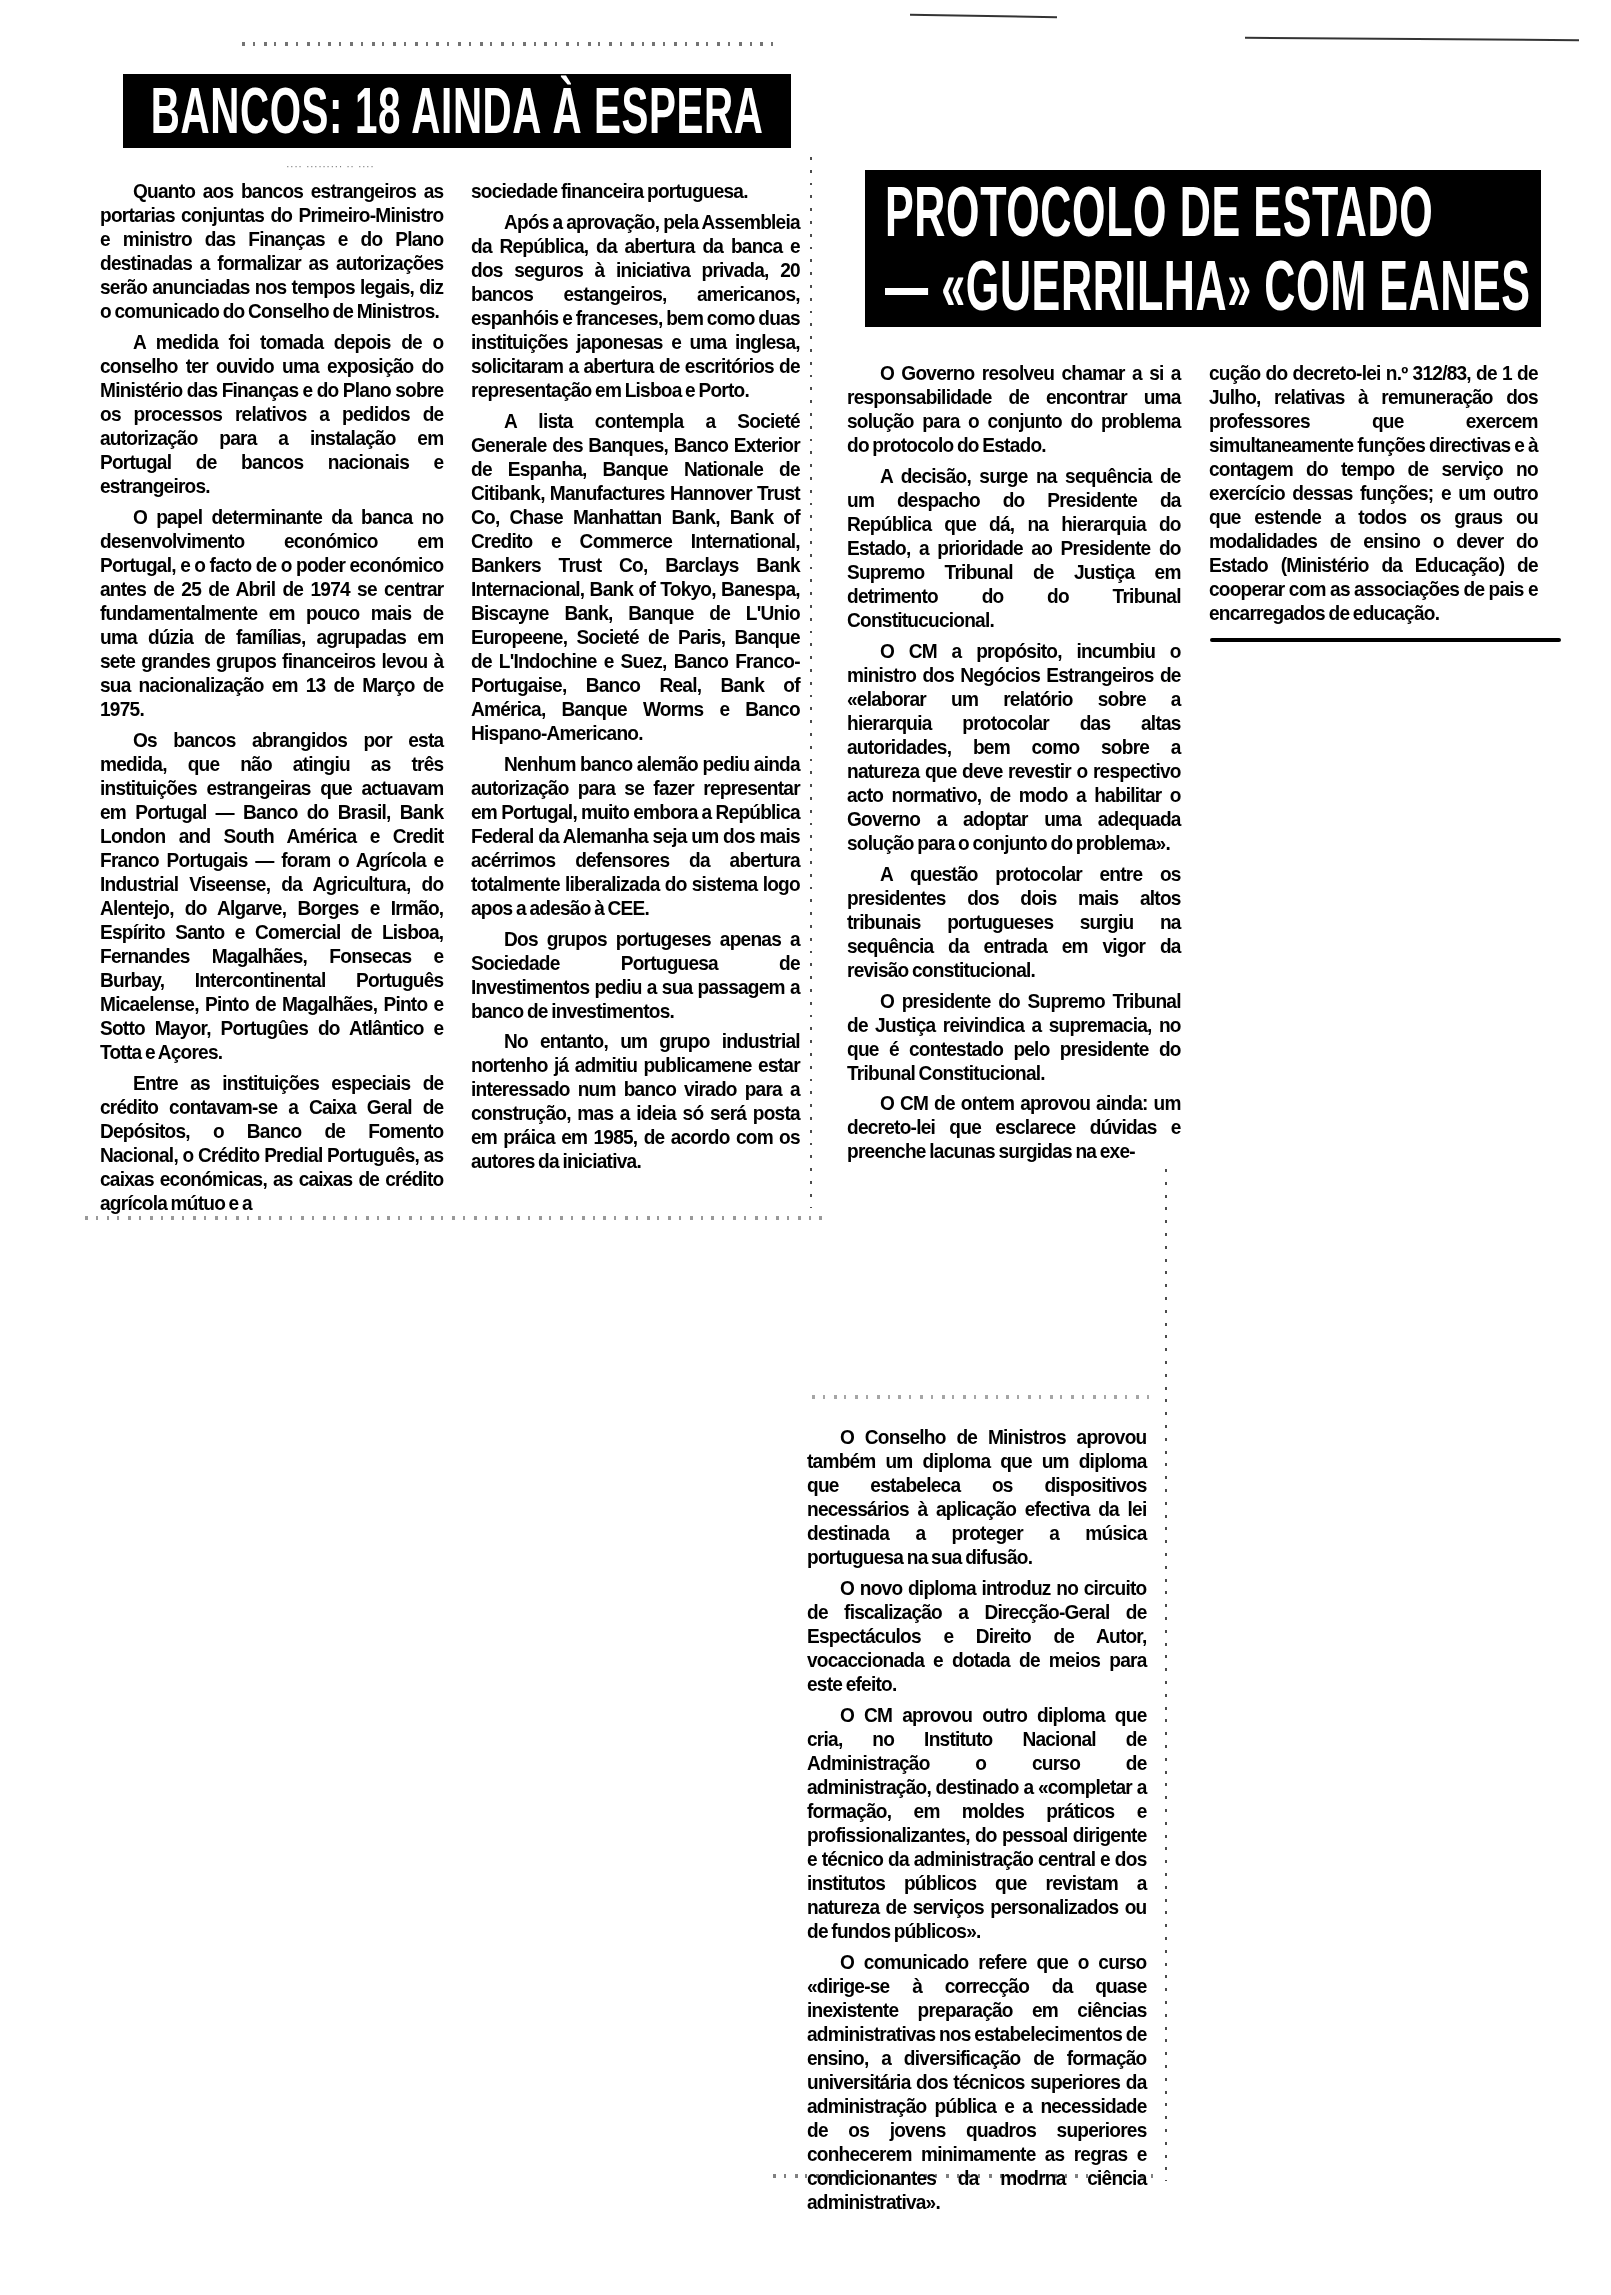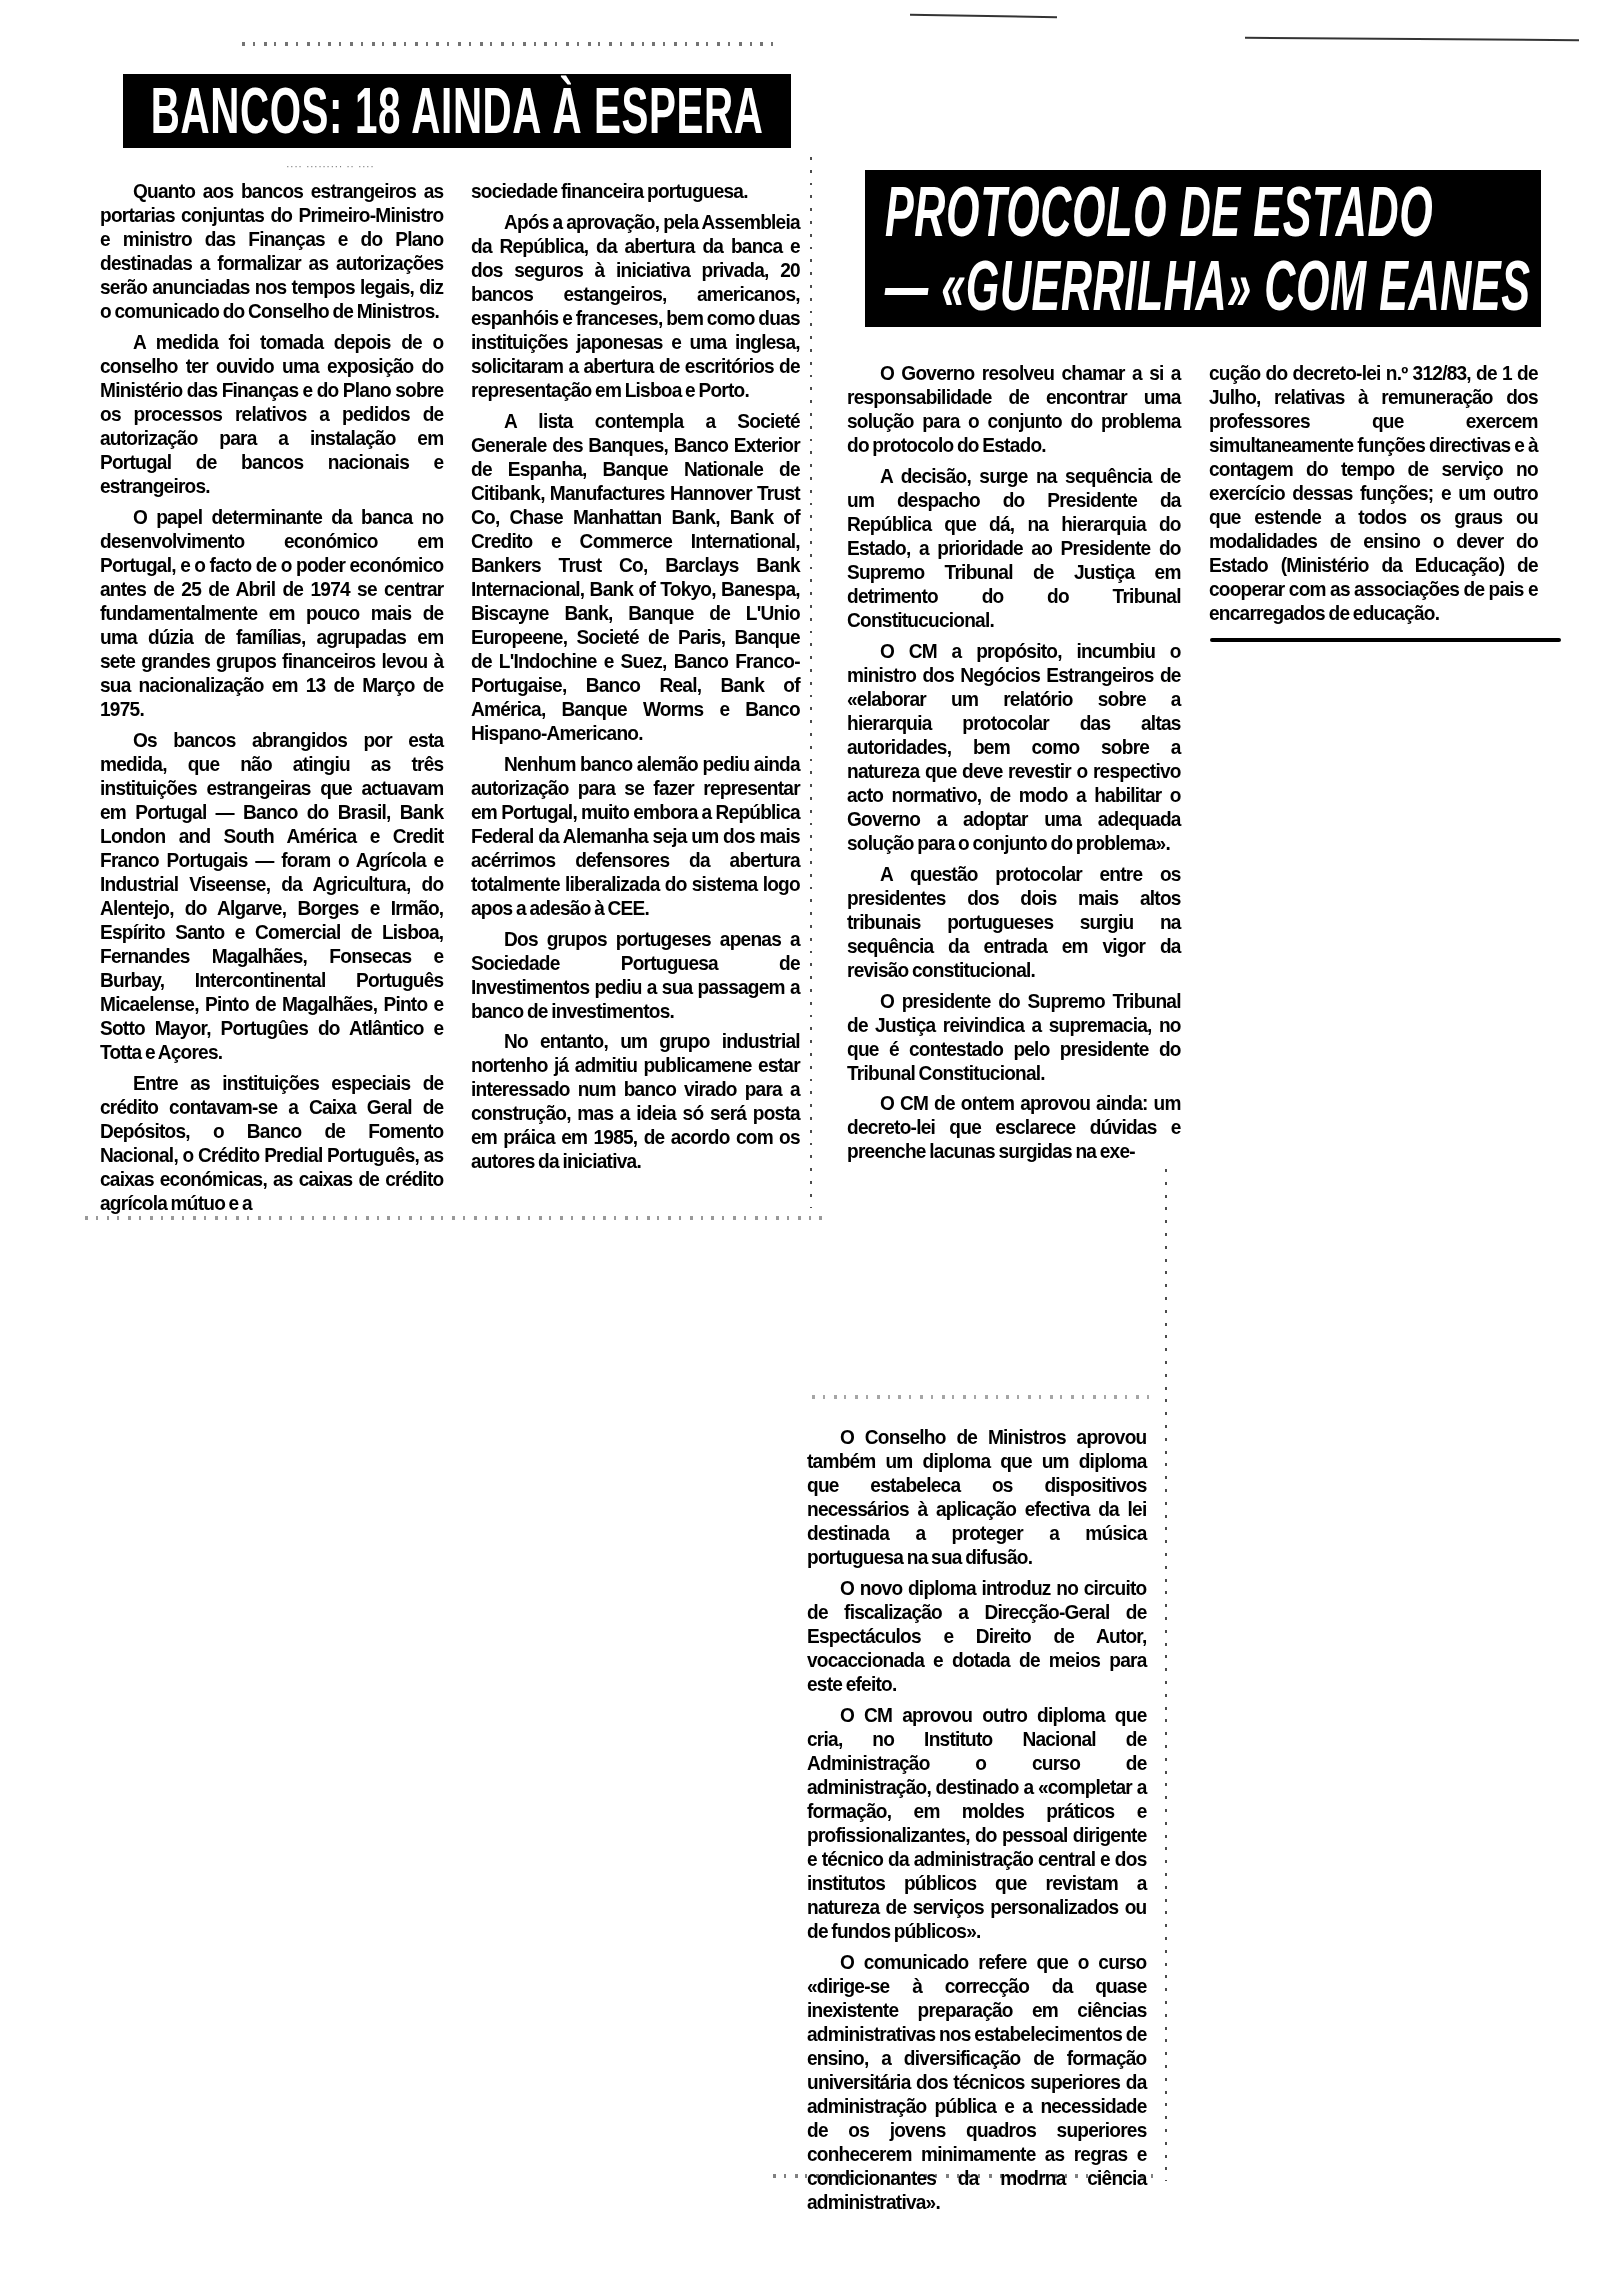--- a/index.html
+++ b/index.html
@@ -54,21 +54,21 @@
     <p class="noindent">sociedade financeira portuguesa.</p>
     <p>Após a aprovação, pela Assembleia da República, da abertura da banca e dos seguros à iniciativa privada, 20 bancos estangeiros, americanos, espanhóis e franceses, bem como duas instituições japonesas e uma inglesa, solicitaram a abertura de escritórios de representação em Lisboa e Porto.</p>
     <p>A lista contempla a Societé Generale des Banques, Banco Exterior de Espanha, Banque Nationale de Citibank, Manufactures Hannover Trust Co, Chase Manhattan Bank, Bank of Credito e Commerce International, Bankers Trust Co, Barclays Bank Internacional, Bank of Tokyo, Banespa, Biscayne Bank, Banque de L'Unio Europeene, Societé de Paris, Banque de L'Indochine e Suez, Banco Franco-Portugaise, Banco Real, Bank of América, Banque Worms e Banco Hispano-Americano.</p>
     <p>Nenhum banco alemão pediu ainda autorização para se fazer representar em Portugal, muito embora a República Federal da Alemanha seja um dos mais acérrimos defensores da abertura totalmente liberalizada do sistema logo apos a adesão à CEE.</p>
     <p>Dos grupos portugeses apenas a Sociedade Portuguesa de Investimentos pediu a sua passagem a banco de investimentos.</p>
     <p>No entanto, um grupo industrial nortenho já admitiu publicamene estar interessado num banco virado para a construção, mas a ideia só será posta em práica em 1985, de acordo com os autores da iniciativa.</p>
   </div>
 
   <div class="speck-row" style="left:59px;top:1216px;width:737px;opacity:.4;"></div>
 
-  <div class="headline" style="left:839px;top:170px;width:676px;height:157px;padding-left:19.7px;box-sizing:border-box;font-style:italic;">
+  <div class="headline" style="left:839px;top:170px;width:676px;height:157px;padding-left:19.7px;box-sizing:border-box;">
     <span style="font-size:70px;line-height:74px;transform:scaleX(0.615);">PROTOCOLO DE ESTADO</span>
     <span style="font-size:70px;line-height:74px;transform:scaleX(0.615);">— «GUERRILHA» COM EANES</span>
   </div>
 
   <div class="column" style="left:821px;top:361px;width:344px;">
     <p>O Governo resolveu chamar a si a responsabilidade de encontrar uma solução para o conjunto do problema do protocolo do Estado.</p>
     <p>A decisão, surge na sequência de um despacho do Presidente da República que dá, na hierarquia do Estado, a prioridade ao Presidente do Supremo Tribunal de Justiça em detrimento do do Tribunal Constitucucional.</p>
     <p>O CM a propósito, incumbiu o ministro dos Negócios Estrangeiros de «elaborar um relatório sobre a hierarquia protocolar das altas autoridades, bem como sobre a natureza que deve revestir o respectivo acto normativo, de modo a habilitar o Governo a adoptar uma adequada solução para o conjunto do problema».</p>
     <p>A questão protocolar entre os presidentes dos dois mais altos tribunais portugueses surgiu na sequência da entrada em vigor da revisão constitucional.</p>
     <p>O presidente do Supremo Tribunal de Justiça reivindica a supremacia, no que é contestado pelo presidente do Tribunal Constitucional.</p>

